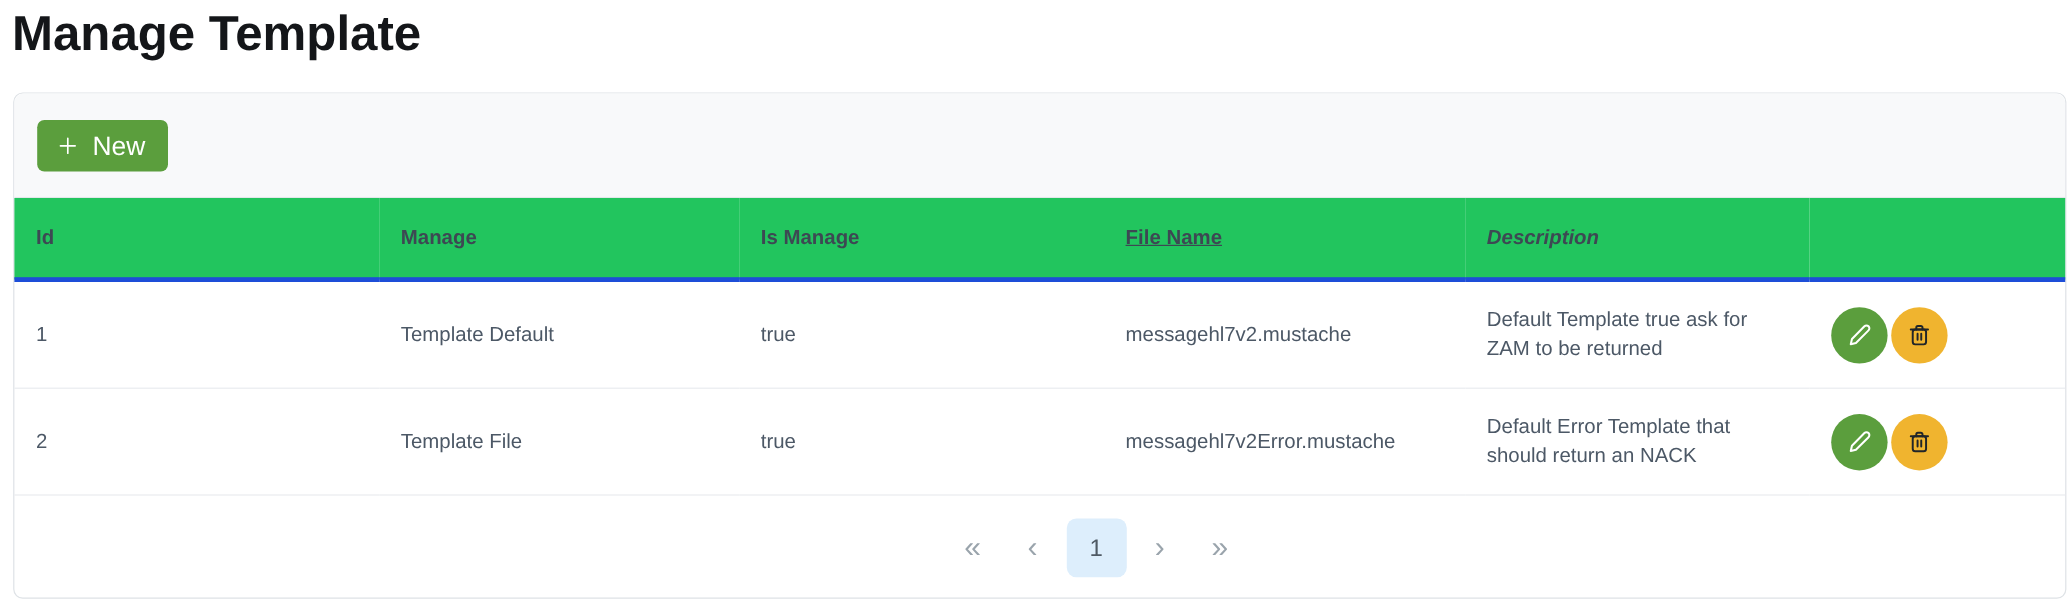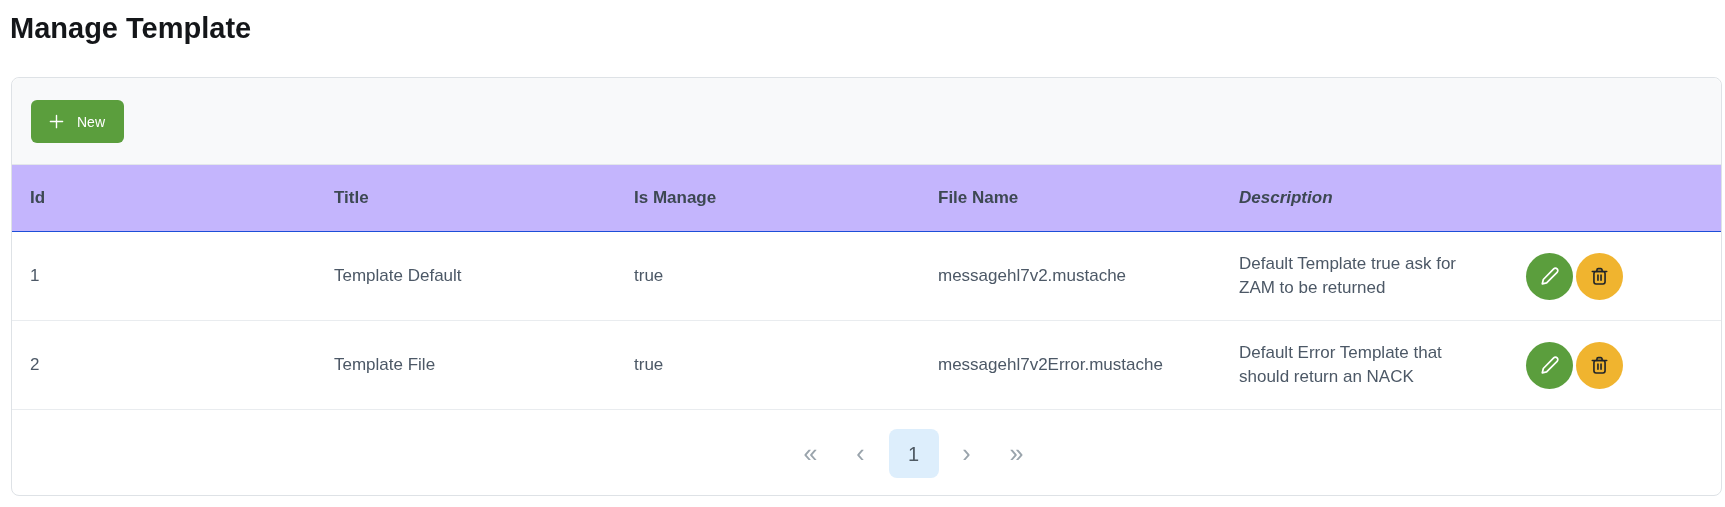--- a/index.html
+++ b/index.html
@@ -6,21 +6,21 @@
   html, body { margin: 0; padding: 0; background: #ffffff; }
   body {
     font-family: "Liberation Sans", sans-serif;
     color: #4c5866;
     width: 1725px;
   }
   .page { width: 1725px; height: 507px; overflow: hidden; position: relative; }
 
   .page-title {
     margin: 8px 0 0 10px;
-    font-size: 29px;
+    font-size: 41px;
     line-height: 40px;
     font-weight: 600;
     color: #141619;
     letter-spacing: 0;
   }
 
   .card {
     margin: 29px 3px 0 11px;
     border: 1px solid #dee2e6;
     border-radius: 8px;
@@ -35,53 +35,53 @@
   }
 
   .btn-new {
     background: var(--accent-green, #5b9e3d);
     color: #ffffff;
     border: none;
     border-radius: 6px;
     height: 43px;
     padding: 0 19px 0 15px;
     font-family: "Liberation Sans", sans-serif;
-    font-size: 14px;
+    font-size: 22px;
     display: inline-flex;
     align-items: center;
     gap: 10px;
     cursor: pointer;
   }
   .btn-new svg { display: block; }
 
   table.templates {
     width: 100%;
     border-collapse: collapse;
     font-size: 17px;
   }
   table.templates thead th {
-    background: #c4b5fd;
+    background: #22c55e;
     text-align: left;
     font-weight: 700;
     font-size: 17px;
     color: #3d4853;
     padding: 23px 18px;
-    border-bottom: 1px solid #1d4ed8;
+    border-bottom: 4px solid #1d4ed8;
   }
   table.templates td {
     padding: 20px 18px;
     border-bottom: 1px solid #e9ecef;
     vertical-align: middle;
     line-height: 24px;
     color: #4c5866;
   }
   .col-id     { width: 304px; }
   .col-title  { width: 300px; }
   .col-enable { width: 304px; }
-  .col-file   { width: 301px; }
+  .col-file   { width: 301px; text-decoration: underline; }
   .col-desc   { width: 287px; font-style: italic; }
   .col-actions{ width: auto;  }
 
   td.actions-cell { padding: 10px 18px 10px 28px; white-space: nowrap; }
 
   .icon-btn {
     width: 47px;
     height: 47px;
     border-radius: 50%;
     border: none;
@@ -150,21 +150,21 @@
           </svg>
         </span>
         <span>New</span>
       </button>
     </div>
 
     <table class="templates">
       <thead>
         <tr>
           <th class="col-id">Id</th>
-          <th class="col-title">Title</th>
+          <th class="col-title">Manage</th>
           <th class="col-enable">Is Manage</th>
           <th class="col-file">File Name</th>
           <th class="col-desc">Description</th>
           <th class="col-actions"></th>
         </tr>
       </thead>
       <tbody>
         <tr>
           <td>1</td>
           <td>Template Default</td>

